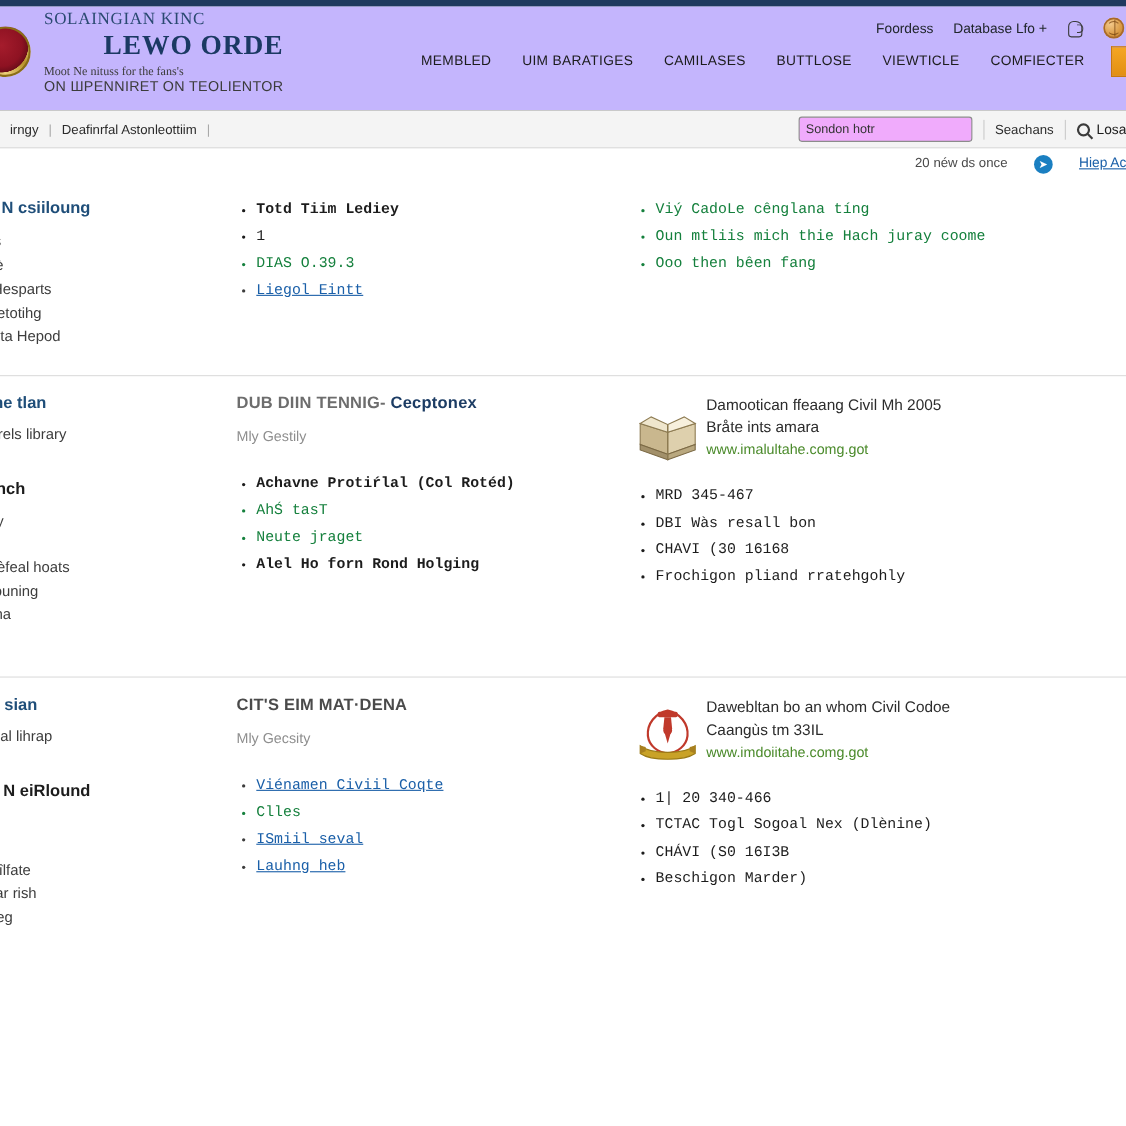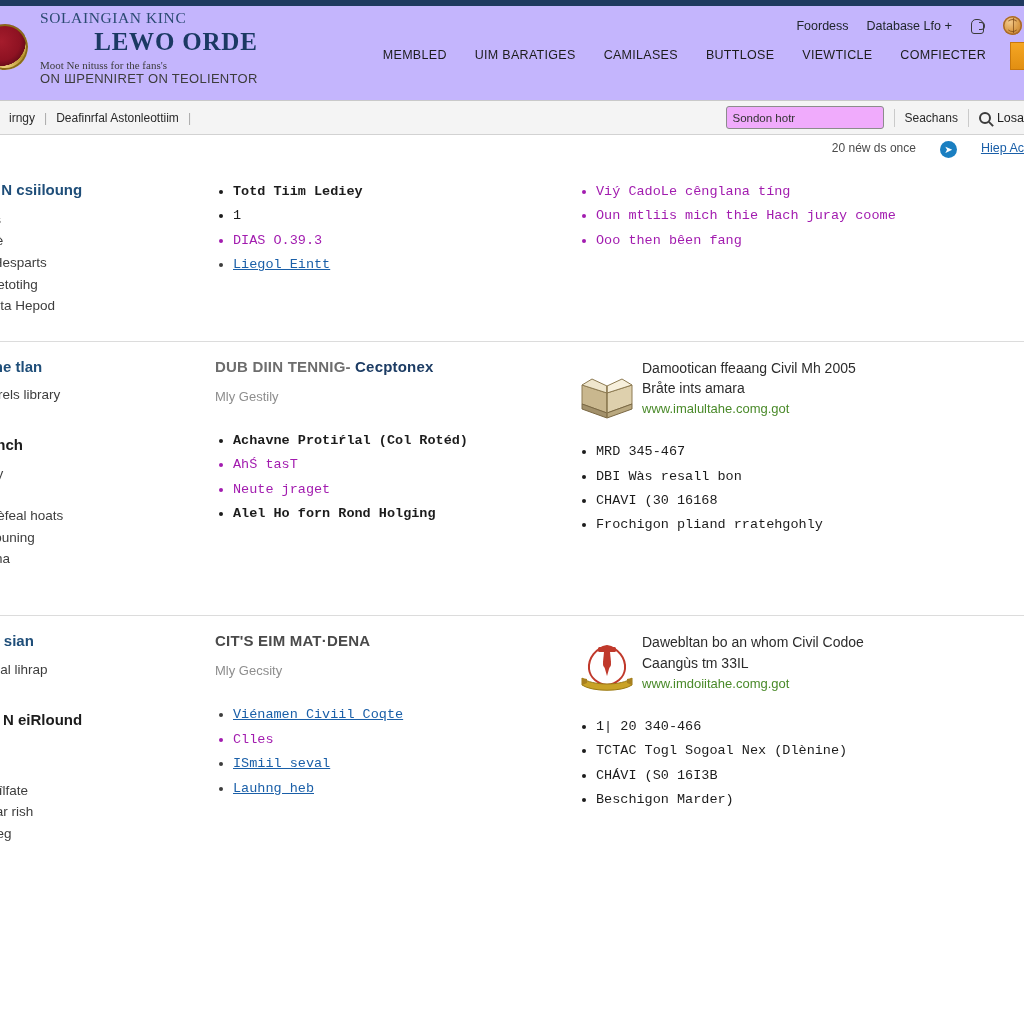--- a/index.html
+++ b/index.html
@@ -331,21 +331,21 @@
     margin: 0 0 26px 0;
   }
   .blist {
     margin: 0; padding: 0 0 0 18px;
     font-size: 13.5px;
     line-height: 1.66;
     color: #3d3d3d;
   }
   .blist li { margin: 0 0 2px 0; font-family: Liberation Mono, monospace; }
   .blist li.b { font-weight: bold; color: #1c1c1c; }
-  .blist li.dim { color: #a21caf; }
+  .blist li.dim { color: #15803d; }
   .blist li.dark { color: #1c1c1c; }
   .blist a {
     color: #1a5fa8;
     text-decoration: underline;
   }
 
   
   .org {
     display: flex;
     align-items: flex-end;

